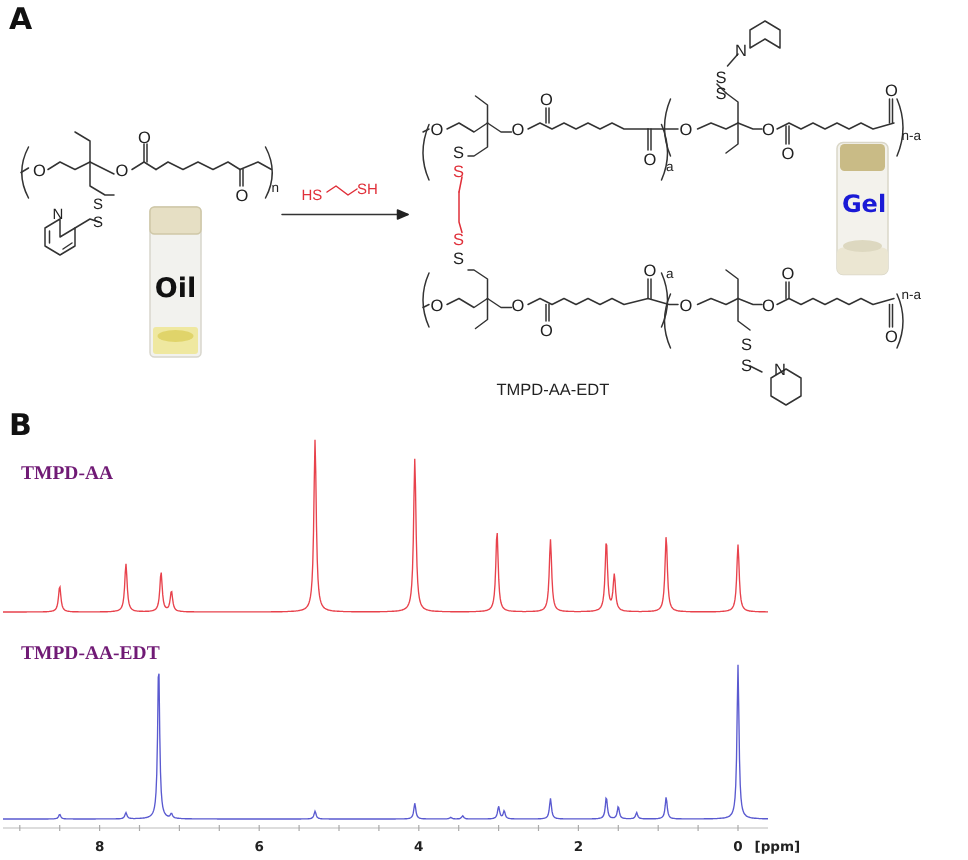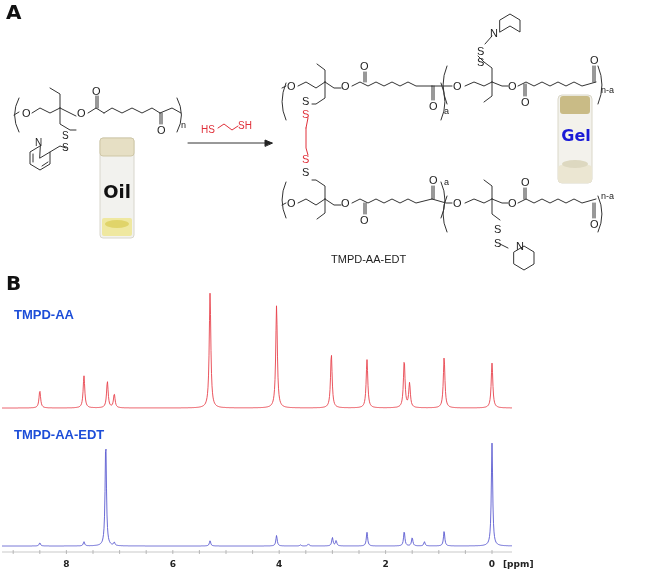--- a/index.html
+++ b/index.html
@@ -1,21 +1,21 @@
 <!DOCTYPE html>
 <html><head>
 <meta charset="utf-8">
 <style>
   html, body { margin: 0; padding: 0; background: #ffffff; }
   body { width: 645px; height: 573px; position: relative; overflow: hidden;
          font-family: "Liberation Sans", sans-serif; color: #111; }
   .panel-label { position: absolute; font-family: "DejaVu Sans", sans-serif; font-weight: bold; font-size: 20px; color: #111; }
   #scheme { position: absolute; left: 0; top: 0; width: 645px; height: 275px; }
   #spectra { position: absolute; left: 0; top: 275px; width: 645px; height: 298px; }
-  .spec-title { position: absolute; font-family: Liberation Sans, sans-serif; font-weight: bold; font-size: 13px; color: #1d4ed8; }
+  .spec-title { position: absolute; font-family: Liberation Serif, serif; font-weight: bold; font-size: 13px; color: #701a75; }
   .chem-text { font-family: "Liberation Sans", sans-serif; font-size: 11px; fill: #222; }
   .chem-red { fill: #e0303a; }
   .vial-label { font-family: "DejaVu Sans", sans-serif; font-weight: bold; }
   .axis-label { font-family: "DejaVu Sans", sans-serif; font-weight: bold; font-size: 9px; fill: #222; }
 </style>
 </head>
 <body>
 
 <div class="panel-label" style="left:6px;top:0px;">A</div>
 

